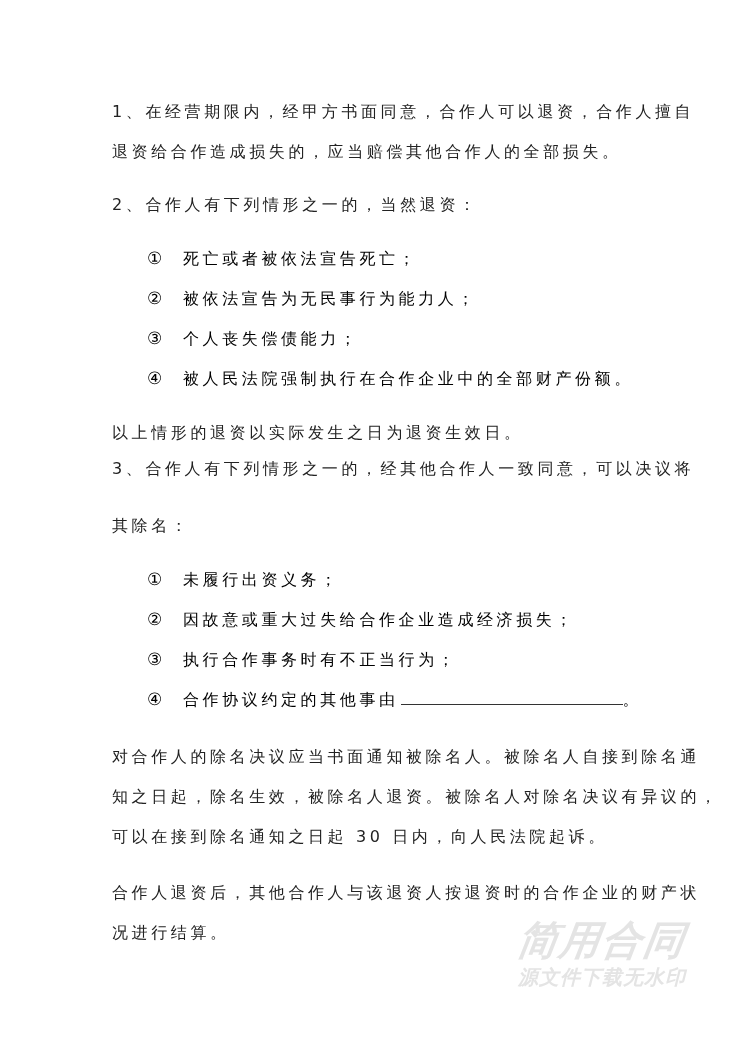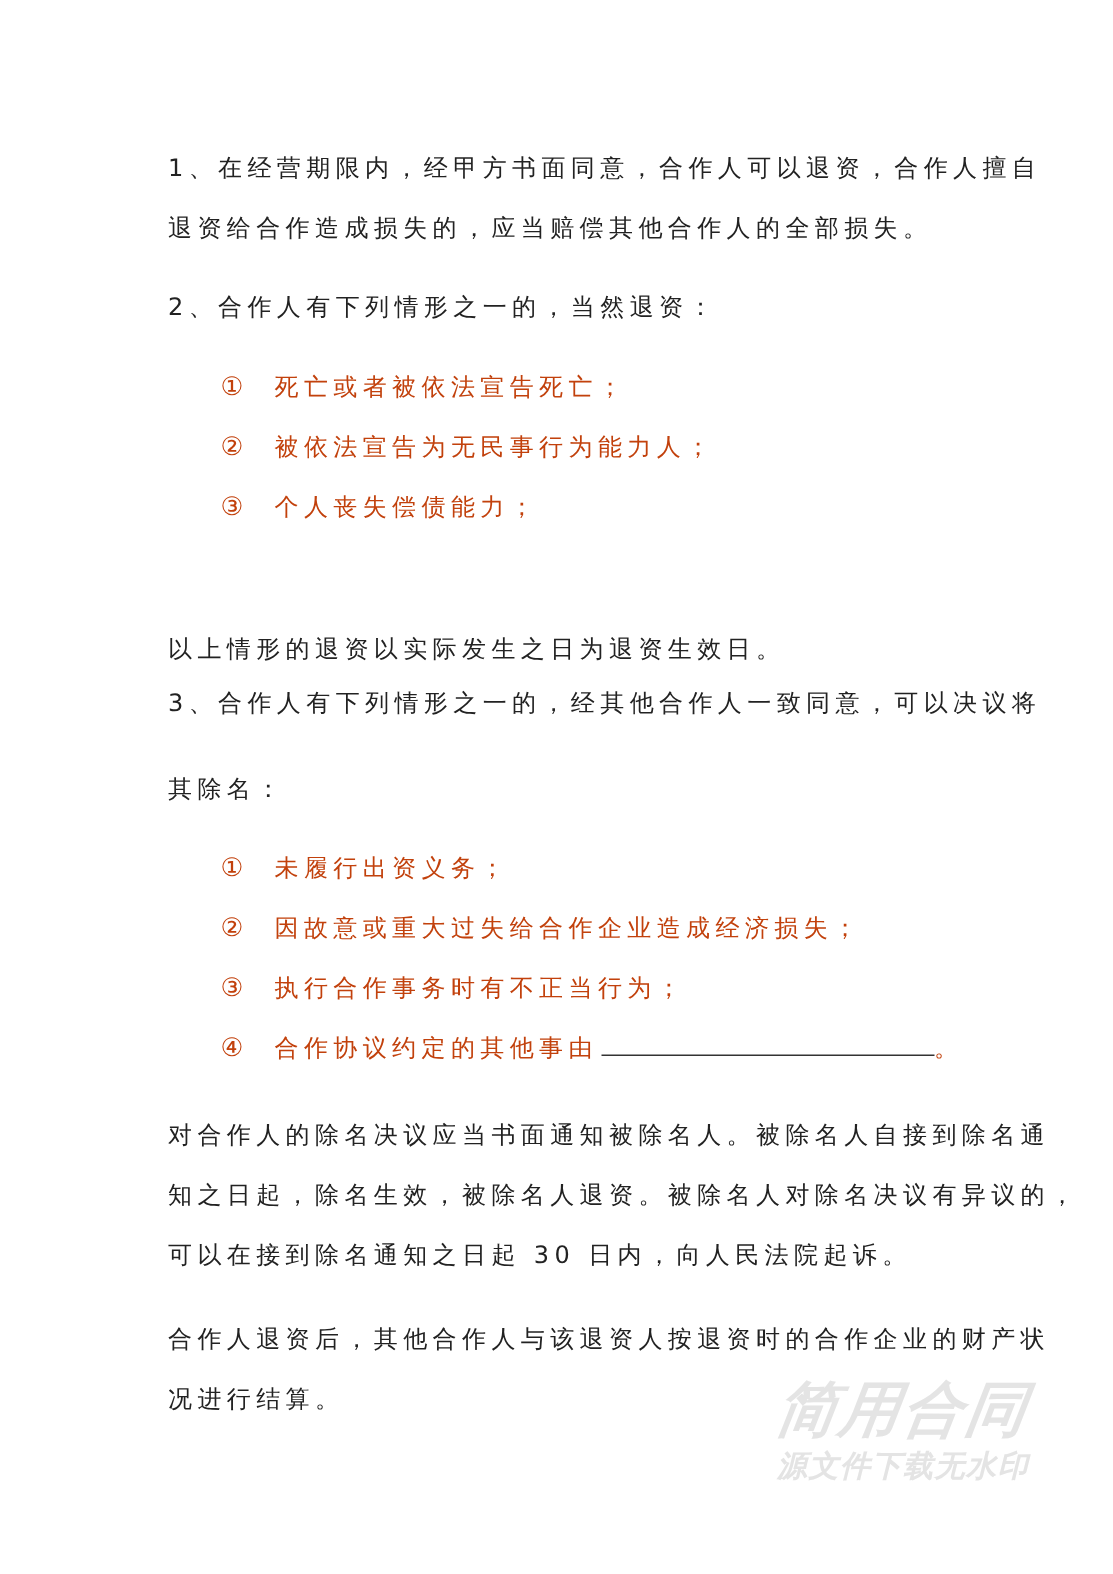--- a/index.html
+++ b/index.html
@@ -31,21 +31,21 @@
       line-height: 22px;
       white-space: nowrap;
       color: #222222;
     }
     .item {
       position: absolute;
       left: 147px;
       font-size: 16px;
       line-height: 22px;
       white-space: nowrap;
-      color: #c2410c;
+      color: #000000;
     }
     .item .num {
       display: inline-block;
       width: 36px;
       font-family: "DejaVu Serif", serif;
       font-size: 17px;
       letter-spacing: 0;
     }
     .item .txt {
       letter-spacing: 3.6px;
@@ -96,20 +96,23 @@
 
   <div class="item" style="top:247px">
     <span class="num">①</span><span class="txt">死亡或者被依法宣告死亡；</span>
   </div>
   <div class="item" style="top:327px">
     <span class="num">③</span><span class="txt">个人丧失偿债能力；</span>
   </div>
   <div class="item" style="top:287px">
     <span class="num">②</span><span class="txt">被依法宣告为无民事行为能力人；</span>
   </div>
+  <div class="item" style="top:367px">
+    <span class="num">④</span><span class="txt">被人民法院强制执行在合作企业中的全部财产份额。</span>
+  </div>
 
   <div class="line" style="top:422px">以上情形的退资以实际发生之日为退资生效日。</div>
 
   <div class="line" style="top:458px">3、合作人有下列情形之一的，经其他合作人一致同意，可以决议将</div>
   <div class="line" style="top:515px">其除名：</div>
 
   <div class="item" style="top:568px">
     <span class="num">①</span><span class="txt">未履行出资义务；</span>
   </div>
   <div class="item" style="top:608px">

